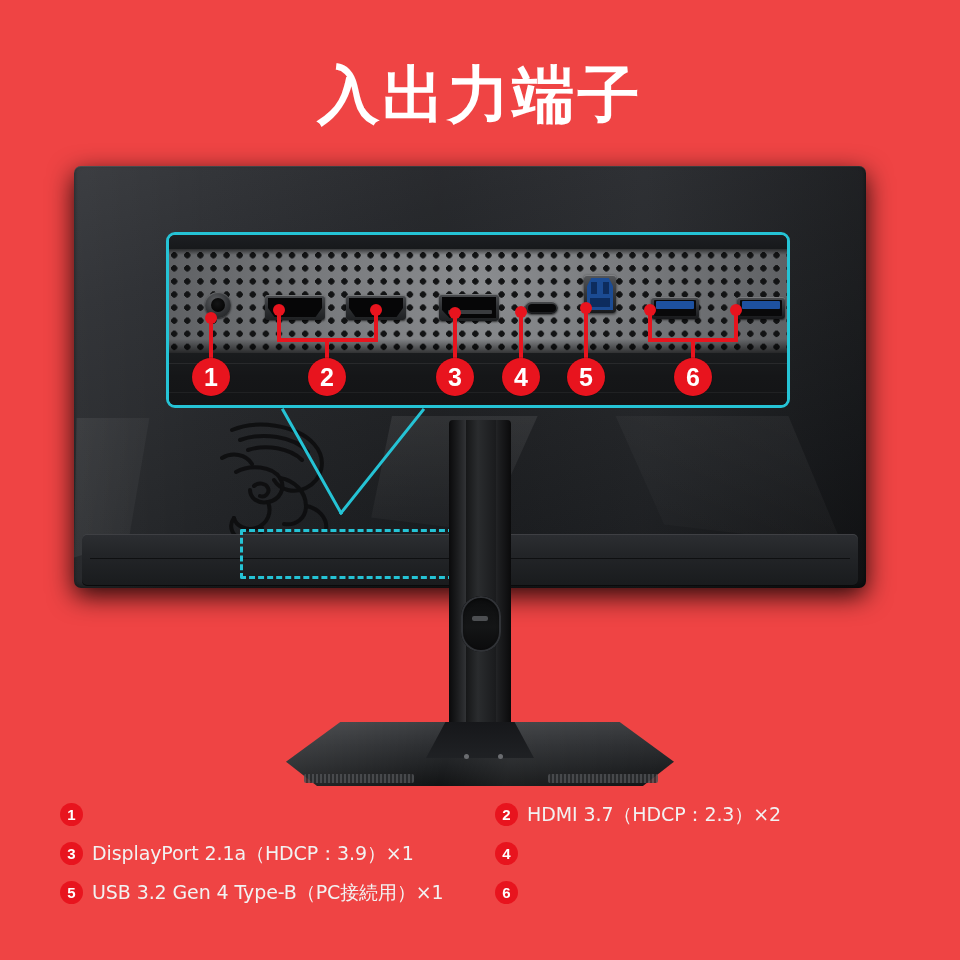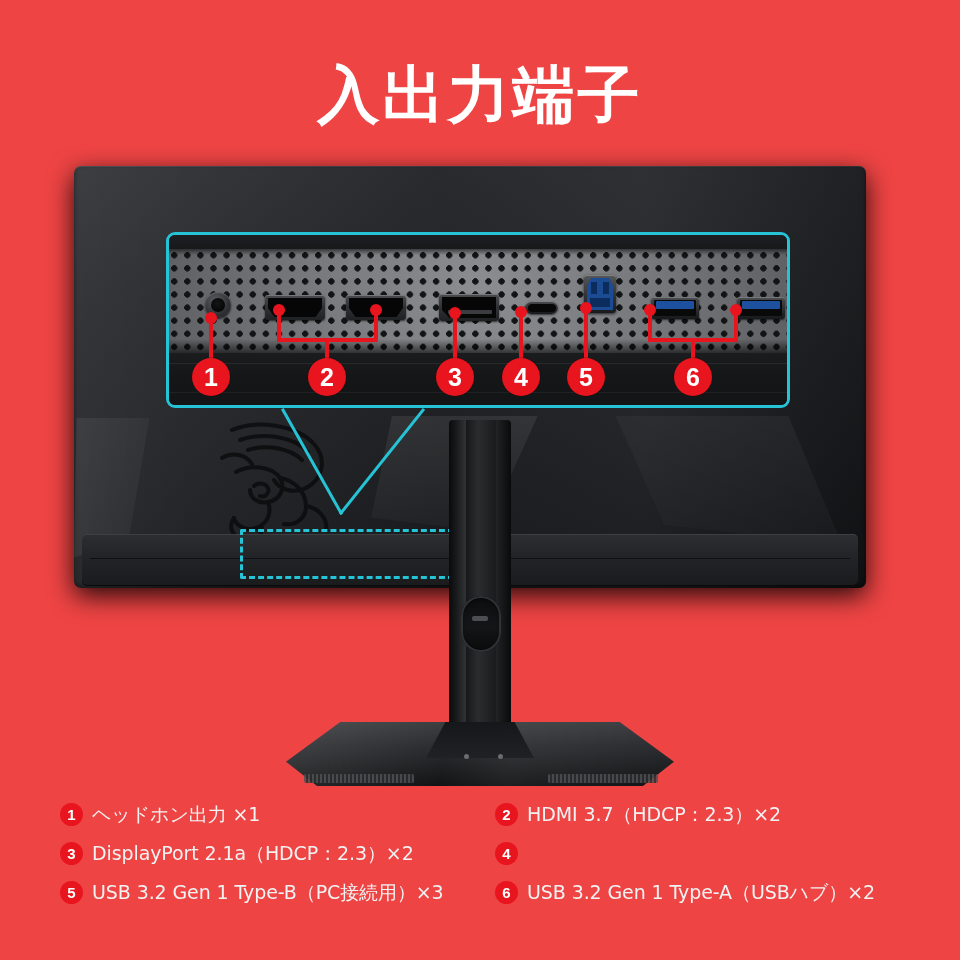--- a/index.html
+++ b/index.html
@@ -617,37 +617,35 @@
     <div class="base-screw" style="left:178px; top:32px;"></div>
     <div class="base-screw" style="left:212px; top:32px;"></div>
     <div class="base-pad" style="left:18px; top:52px; width:110px;"></div>
     <div class="base-pad" style="left:262px; top:52px; width:110px;"></div>
   </div>
 
   <div class="legend">
 
     <div class="legend-row" style="left:60px; top:2px;">
       <span class="legend-badge">1</span>
-      <span class="legend-text">ヘッドホン出力 ×1</span>
     </div>
     <div class="legend-row" style="left:60px; top:41px;">
       <span class="legend-badge">3</span>
-      <span class="legend-text">DisplayPort 2.1a（HDCP：2.3）×2</span>
+      <span class="legend-text">DisplayPort 2.1a（HDCP：3.9）×1</span>
     </div>
     <div class="legend-row" style="left:60px; top:80px;">
       <span class="legend-badge">5</span>
-      <span class="legend-text">USB 3.2 Gen 1 Type-B（PC接続用）×3</span>
+      <span class="legend-text">USB 3.2 Gen 4 Type-B（PC接続用）×1</span>
     </div>
 
     <div class="legend-row" style="left:495px; top:2px;">
       <span class="legend-badge">2</span>
       <span class="legend-text">HDMI 3.7（HDCP：2.3）×2</span>
     </div>
     <div class="legend-row" style="left:495px; top:41px;">
       <span class="legend-badge">4</span>
     </div>
     <div class="legend-row" style="left:495px; top:80px;">
       <span class="legend-badge">6</span>
-      <span class="legend-text">USB 3.2 Gen 1 Type-A（USBハブ）×2</span>
     </div>
   </div>
 
 </div>
 
 </body></html>

